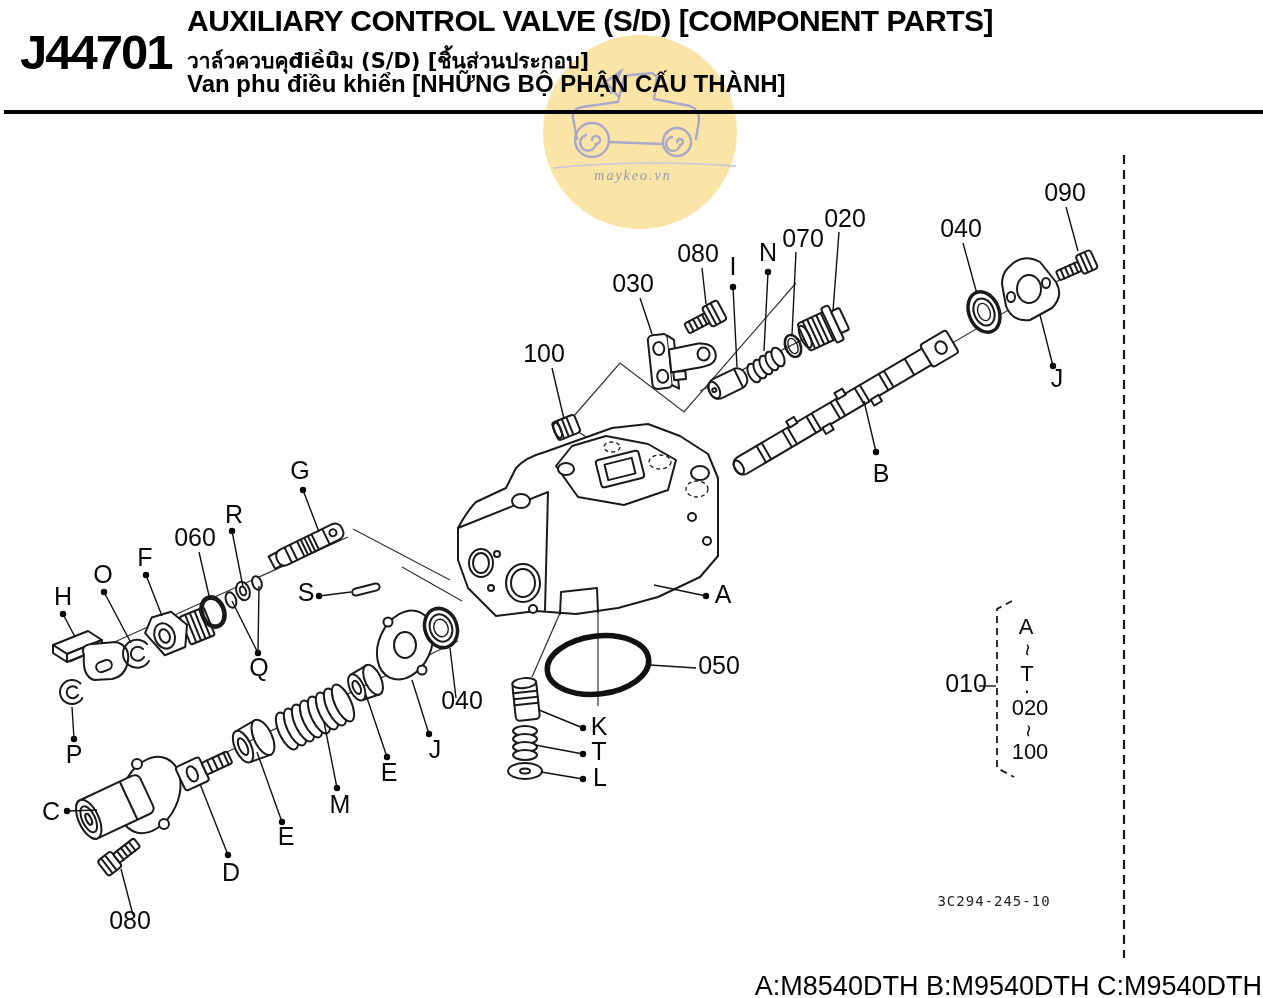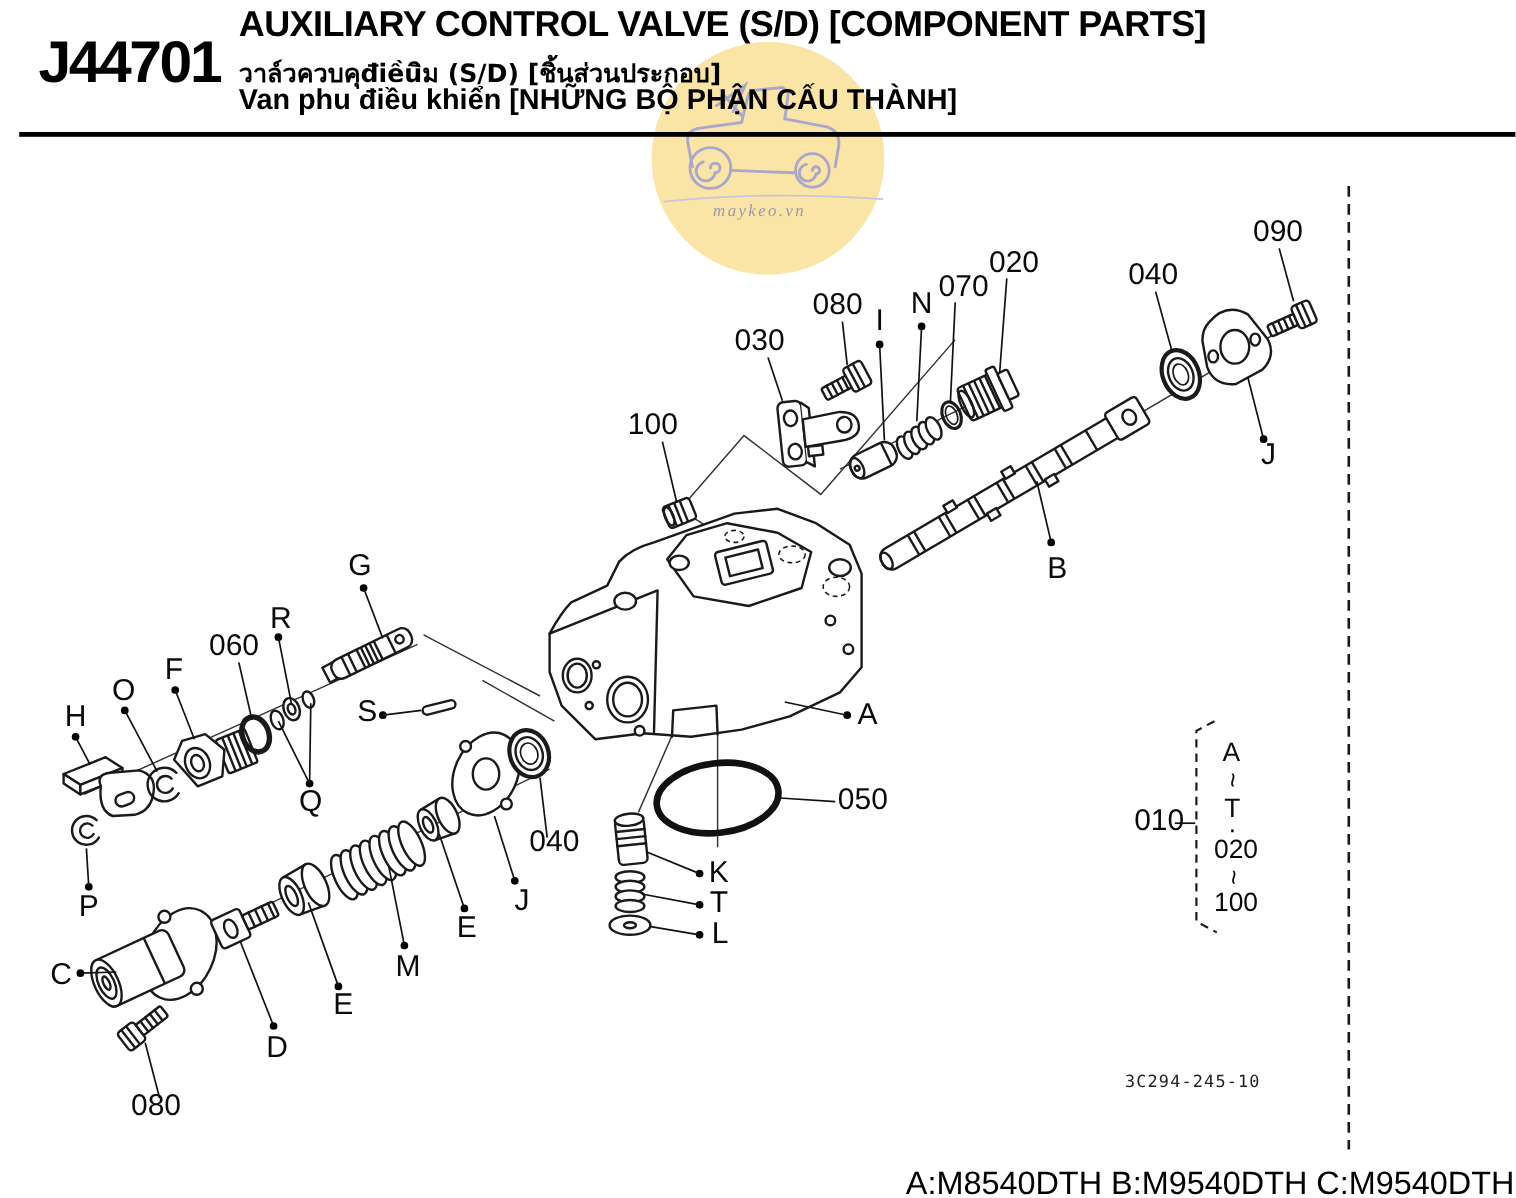--- a/index.html
+++ b/index.html
@@ -1,18 +1,18 @@
 <!DOCTYPE html>
 <html><head>
 <meta charset="utf-8">
 <style>
   html,body{margin:0;padding:0;background:#fff}
   .page{position:relative;width:1263px;height:998px;background:#fff;overflow:hidden;
         font-family:"Liberation Sans",sans-serif;color:#000}
-  .hdr{position:absolute;left:16px;top:0;width:1144px;height:118px;z-index:2}
+  .hdr{position:absolute;left:4px;top:0;width:1144px;height:118px;z-index:2}
   .code{position:absolute;left:16px;top:24px;font-size:49px;font-weight:bold;letter-spacing:-2px;white-space:nowrap}
   .t-en{position:absolute;left:183px;top:4px;font-size:30px;font-weight:bold;letter-spacing:-.5px;white-space:nowrap}
   .t-th{position:absolute;left:183px;top:44px;font-size:21px;font-weight:bold;
         font-family:"DejaVu Sans",sans-serif;white-space:nowrap}
   .t-vi{position:absolute;left:183px;top:70px;font-size:24px;font-weight:bold;
         font-family:Liberation Sans, sans-serif;white-space:nowrap}
   .rule{position:absolute;left:0;top:110px;width:1263px;height:4px;background:#000}
   svg.diag{position:absolute;left:0;top:0;z-index:1}
   .p{fill:#fff;stroke:#1a1a1a;stroke-width:2;stroke-linejoin:round;stroke-linecap:round}
   .s{fill:none;stroke:#1a1a1a;stroke-width:2;stroke-linejoin:round;stroke-linecap:round}

